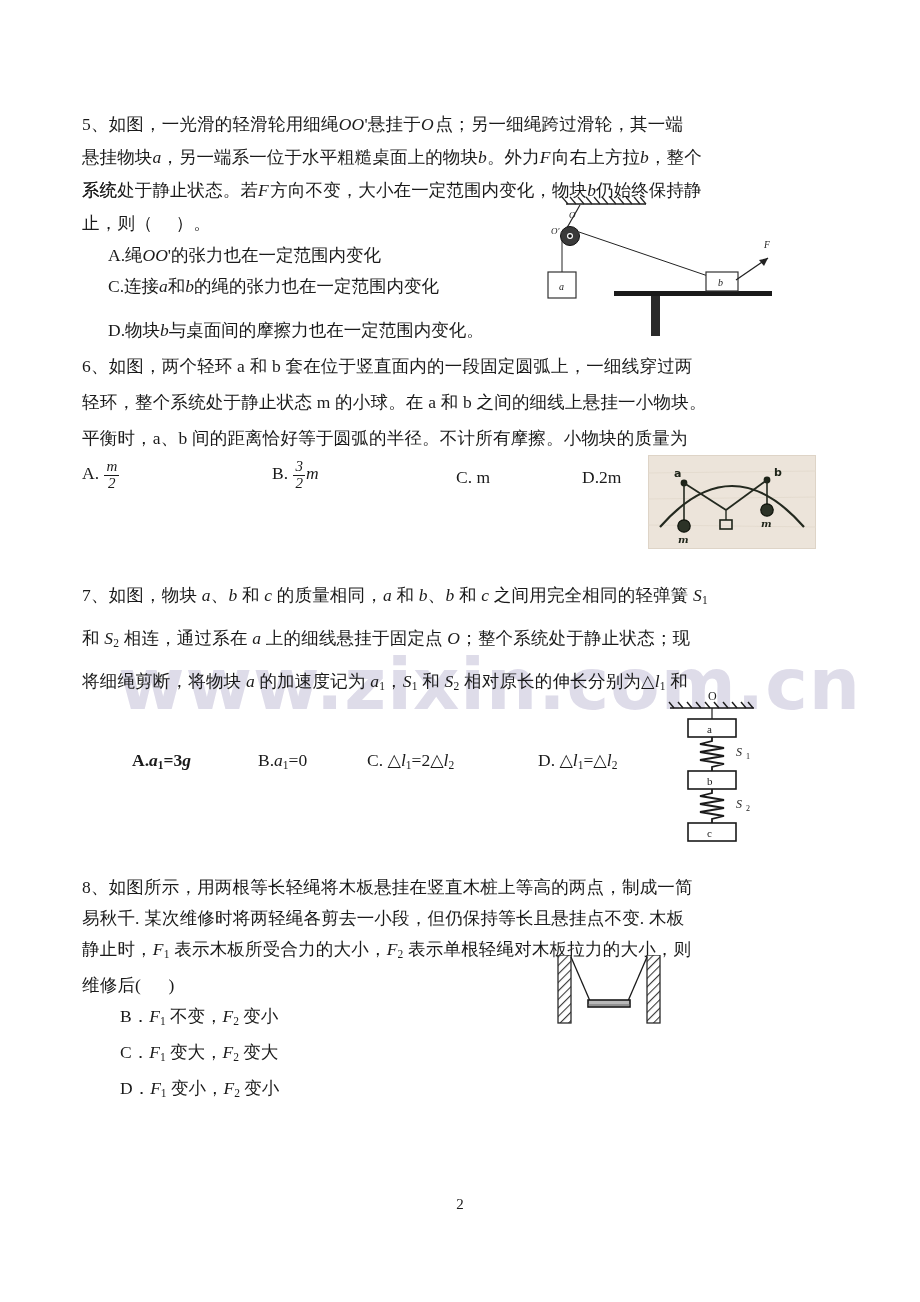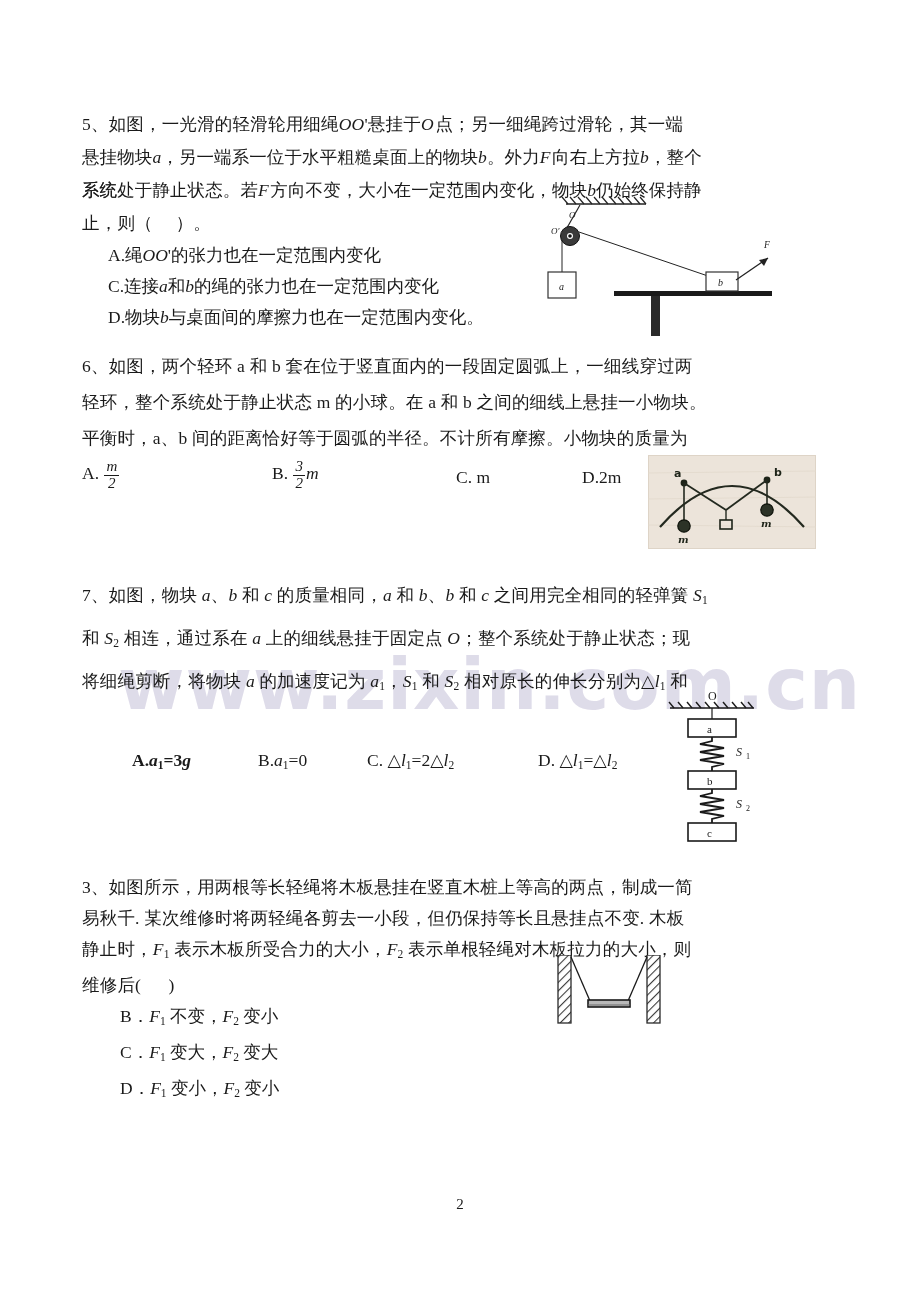--- a/index.html
+++ b/index.html
@@ -118,21 +118,21 @@
       <div class="line">
         止，则（&nbsp;&nbsp;&nbsp;&nbsp;&nbsp;）。
       </div>
 
       <div class="opt" style="padding-left:26px;">
         A.绳<i class="v">OO</i>'的张力也在一定范围内变化
       </div>
       <div class="opt" style="padding-left:26px;">
         C.连接<i class="v">a</i>和<i class="v">b</i>的绳的张力也在一定范围内变化
       </div>
-      <div class="opt" style="padding-left:26px;">
+      <div class="opt" style="padding-left:26px;margin-top:13px;">
         D.物块<i class="v">b</i>与桌面间的摩擦力也在一定范围内变化。
       </div>
     </div>
 
     <svg id="fig5" viewBox="0 0 300 140">
 
       <line x1="70" y1="8" x2="150" y2="8" stroke="#222" stroke-width="1.6"></line>
       <g stroke="#222" stroke-width="1.2">
         <line x1="72" y1="8" x2="66" y2="1"></line>
           <line x1="80" y1="8" x2="74" y2="1"></line>
@@ -294,21 +294,21 @@
       <path d="M 50 103 L 50 107 L 38 110 L 62 114 L 38 118 L 62 122 L 38 126 L 62 130 L 50 133 L 50 137" fill="none" stroke="#1a1a1a" stroke-width="1.8"></path>
       <text x="74" y="122" font-family="Liberation Serif, serif" font-size="12" font-style="italic" fill="#1a1a1a">S</text>
       <text x="84" y="125" font-family="Liberation Serif, serif" font-size="8" fill="#1a1a1a">2</text>
 
       <rect x="26" y="137" width="48" height="18" fill="#fff" stroke="#1a1a1a" stroke-width="1.6"></rect>
       <text x="45" y="151" font-family="Liberation Serif, serif" font-size="11" fill="#1a1a1a">c</text>
     </svg>
 
     <div class="qblock" style="left:82px; top:872px; width:620px;">
       <div class="line" style="line-height:31px;">
-        3、如图所示，用两根等长轻绳将木板悬挂在竖直木桩上等高的两点，制成一简
+        8、如图所示，用两根等长轻绳将木板悬挂在竖直木桩上等高的两点，制成一简
       </div>
       <div class="line" style="line-height:31px;">
         易秋千. 某次维修时将两轻绳各剪去一小段，但仍保持等长且悬挂点不变. 木板
       </div>
       <div class="line" style="line-height:31px;">
         静止时，<i class="v">F</i><span class="subn">1</span> 表示木板所受合力的大小，<i class="v">F</i><span class="subn">2</span> 表示单根轻绳对木板拉力的大小，则
       </div>
       <div class="line" style="line-height:31px;">
         维修后(&nbsp;&nbsp;&nbsp;&nbsp;&nbsp;&nbsp;)
       </div>

